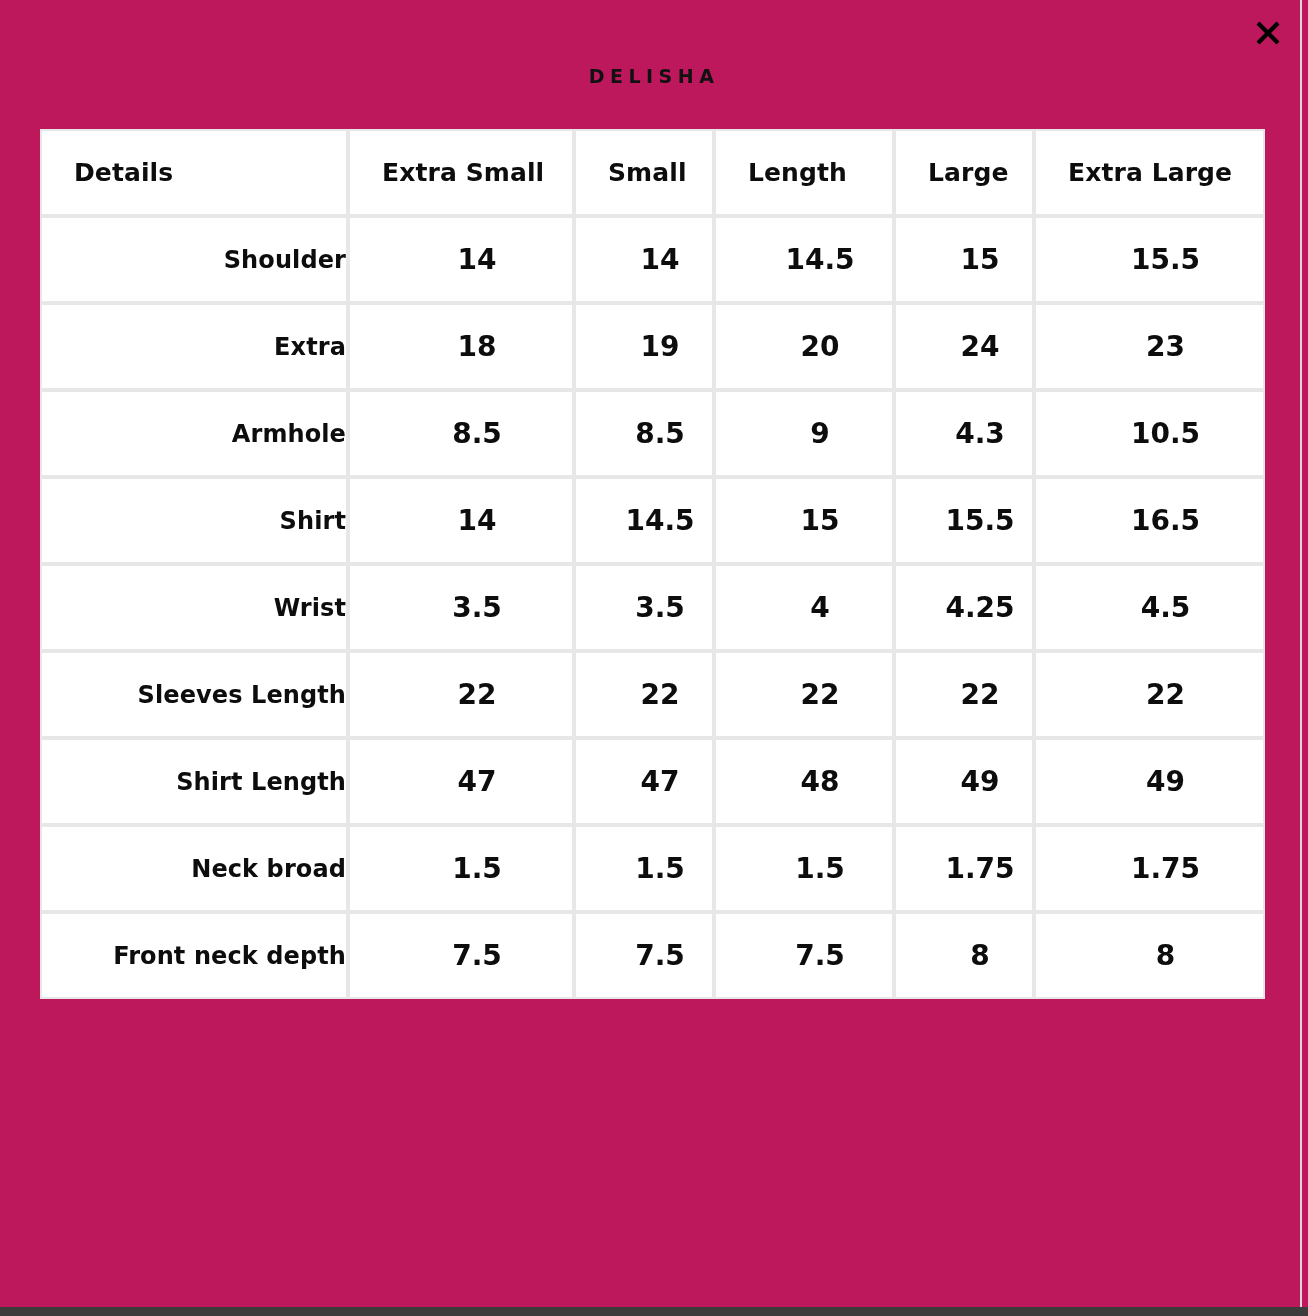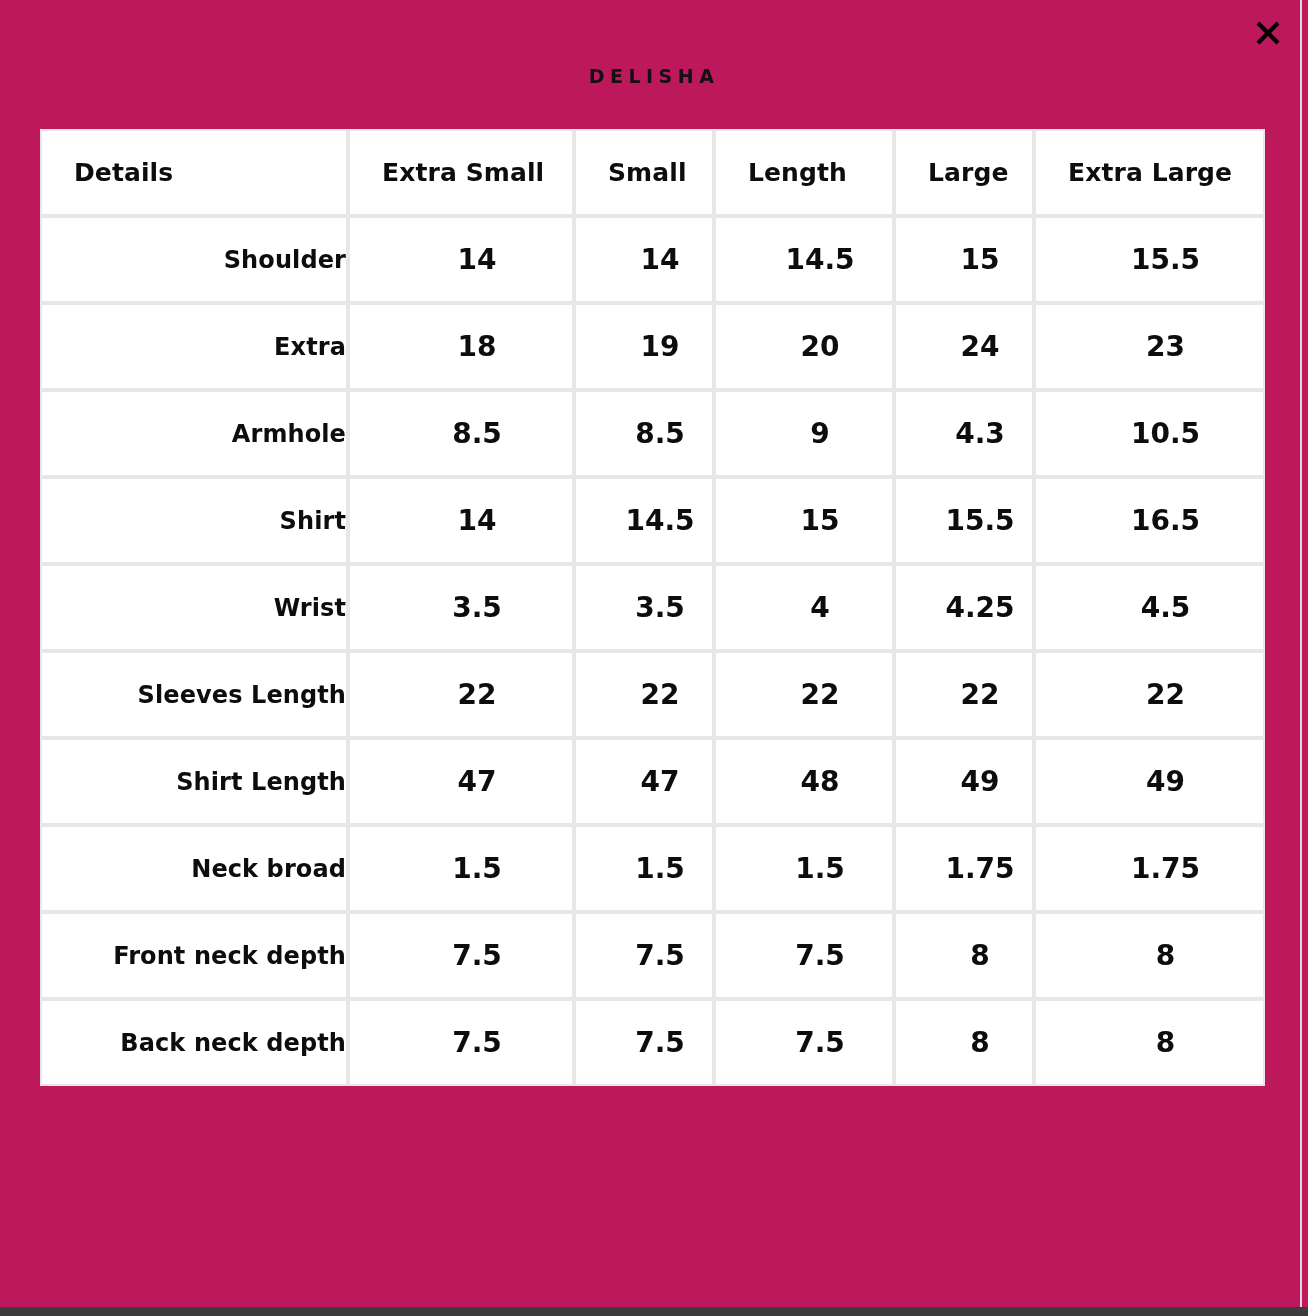--- a/index.html
+++ b/index.html
@@ -234,28 +234,20 @@
           <td class="value">1.75</td>
         </tr>
         <tr>
           <td class="row-label">Front neck depth</td>
           <td class="value">7.5</td>
           <td class="value">7.5</td>
           <td class="value">7.5</td>
           <td class="value">8</td>
           <td class="value">8</td>
         </tr>
-        <tr>
-          <td class="row-label">Back neck depth</td>
-          <td class="value">7.5</td>
-          <td class="value">7.5</td>
-          <td class="value">7.5</td>
-          <td class="value">8</td>
-          <td class="value">8</td>
-        </tr>
       </tbody>
     </table>
   </div>
 
   <div class="right-rule"></div>
   <div class="bottom-bar"></div>
 
 </div>
 
 </body></html>

